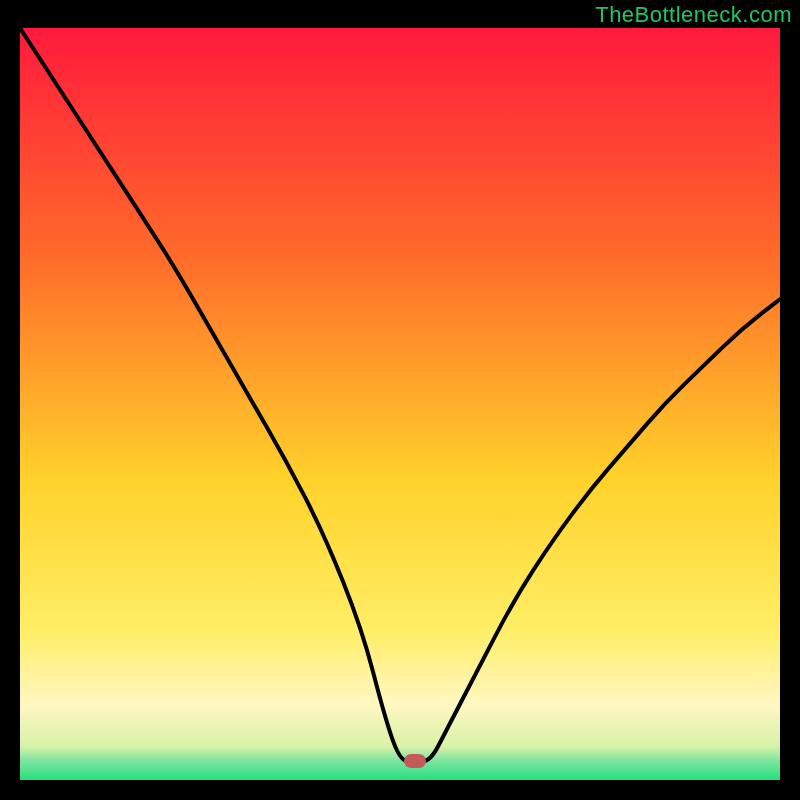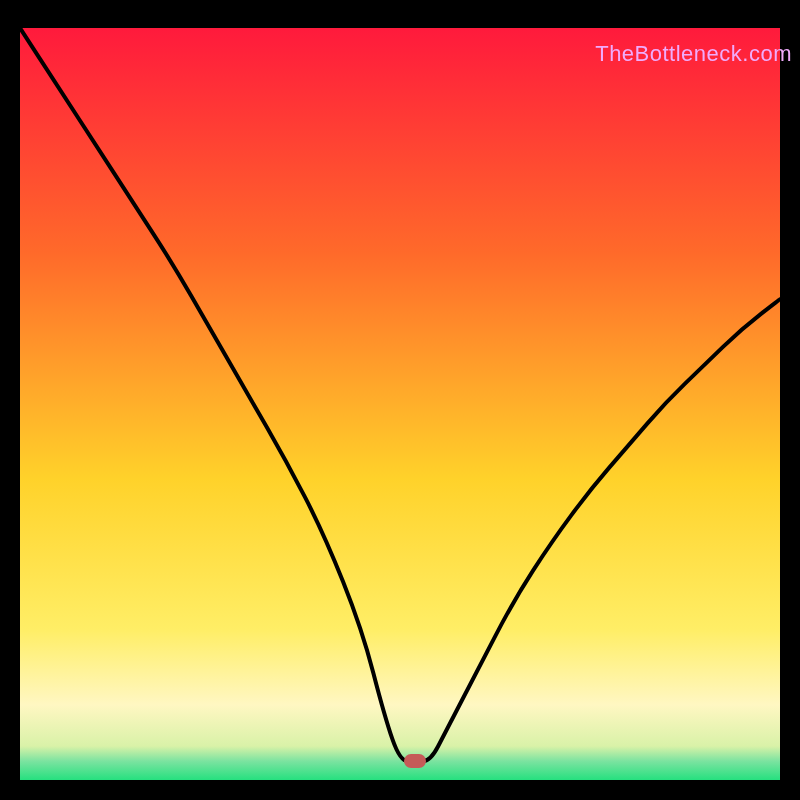--- a/index.html
+++ b/index.html
@@ -13,25 +13,24 @@
   }
   .stage {
     position: relative;
     width: 800px;
     height: 800px;
   }
   .watermark {
     position: absolute;
     top: 2px;
     right: 8px;
-    color: #f0abfc;
+    color: #22c55e;
     font-size: 22px;
     letter-spacing: 0.5px;
     z-index: 5;
-    margin-top: 39px;
   }
   .frame {
     position: absolute;
     left: 20px;
     top: 28px;
     width: 760px;
     height: 752px;
     background: #000;
     z-index: 1;
   }

